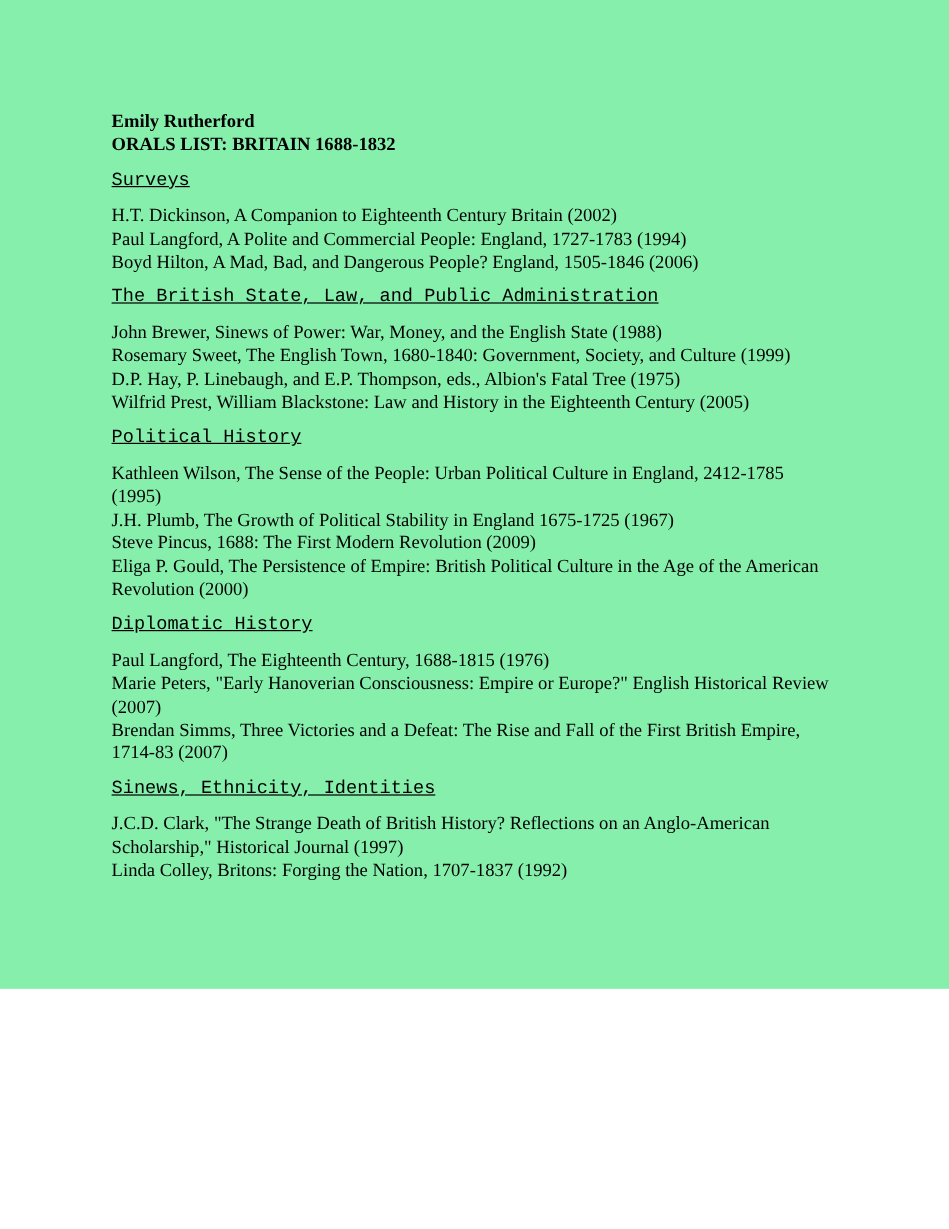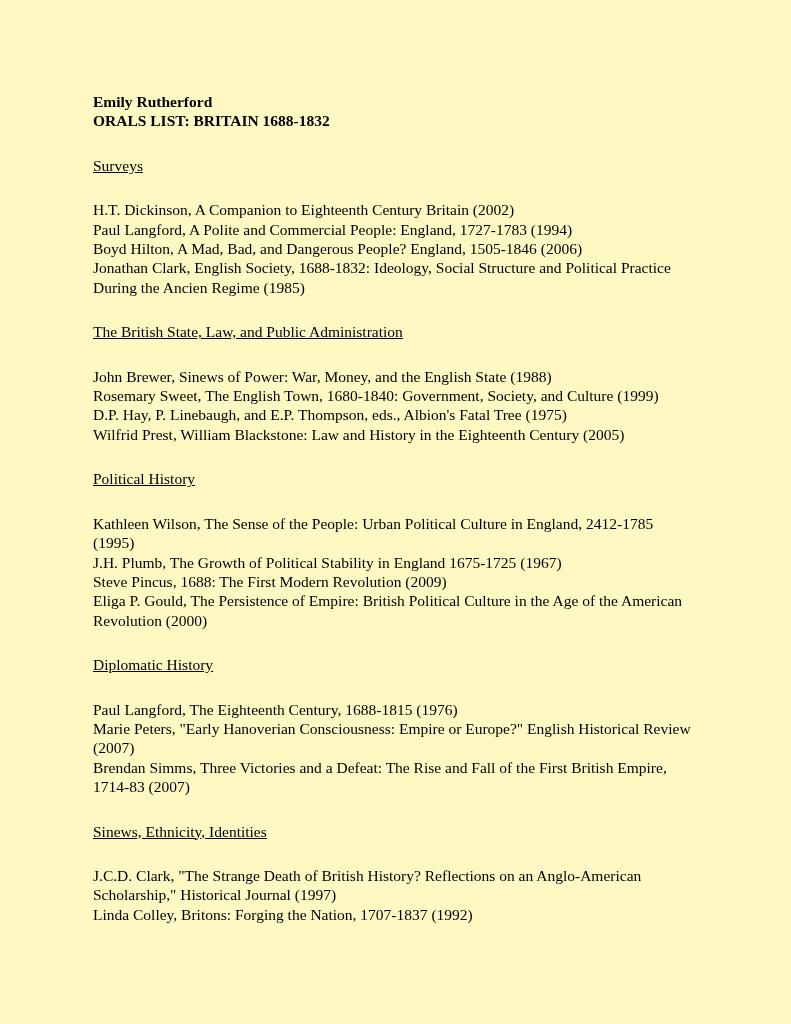--- a/index.html
+++ b/index.html
@@ -10,56 +10,56 @@
   body {
     width: 791px;
     height: 1024px;
     overflow: hidden;
     font-family: "Liberation Serif", serif;
     color: #000000;
   }
   .page {
     box-sizing: border-box;
     width: 791px;
-    height: 1024px;
+    height: 824px;
     padding: 92px 0 0 93px;
-    background: #fef9c3;
+    background: #86efac;
   }
   .content {
     width: 600px;
     font-size: 15.5px;
     line-height: 19.4px;
   }
   .header-line {
     font-weight: bold;
     margin: 0;
   }
   .section-heading {
     text-decoration: underline;
-    margin: 25px 0;
+    margin: 10px 0;
+    font-family: Liberation Mono, monospace;
   }
   p.entry {
     margin: 0;
   }
   .it {
   }
 </style>
 </head>
 <body>
 
 <div class="page">
   <div class="content">
     <p class="header-line">Emily Rutherford</p>
     <p class="header-line">ORALS LIST: BRITAIN 1688-1832</p>
     <div>
         <p class="section-heading">Surveys</p>
         <p class="entry"><span>H.T. Dickinson, </span><span class="it">A Companion to Eighteenth Century Britain</span><span> (2002)</span></p>
         <p class="entry"><span>Paul Langford, </span><span class="it">A Polite and Commercial People: England, 1727-1783</span><span> (1994)</span></p>
         <p class="entry"><span>Boyd Hilton, </span><span class="it">A Mad, Bad, and Dangerous People? England, 1505-1846</span><span> (2006)</span></p>
-        <p class="entry"><span>Jonathan Clark, </span><span class="it">English Society, 1688-1832: Ideology, Social Structure and Political Practice During the Ancien Regime</span><span> (1985)</span></p>
         <p class="section-heading">The British State, Law, and Public Administration</p>
         <p class="entry"><span>John Brewer, </span><span class="it">Sinews of Power: War, Money, and the English State</span><span> (1988)</span></p>
         <p class="entry"><span>Rosemary Sweet, </span><span class="it">The English Town, 1680-1840: Government, Society, and Culture</span><span> (1999)</span></p>
         <p class="entry"><span>D.P. Hay, P. Linebaugh, and E.P. Thompson, eds., </span><span class="it">Albion's Fatal Tree</span><span> (1975)</span></p>
         <p class="entry"><span>Wilfrid Prest, </span><span class="it">William Blackstone: Law and History in the Eighteenth Century</span><span> (2005)</span></p>
         <p class="section-heading">Political History</p>
         <p class="entry"><span>Kathleen Wilson, </span><span class="it">The Sense of the People: Urban Political Culture in England, 2412-1785</span><span> (1995)</span></p>
         <p class="entry"><span>J.H. Plumb, </span><span class="it">The Growth of Political Stability in England 1675-1725</span><span> (1967)</span></p>
         <p class="entry"><span>Steve Pincus, </span><span class="it">1688: The First Modern Revolution</span><span> (2009)</span></p>
         <p class="entry"><span>Eliga P. Gould, </span><span class="it">The Persistence of Empire: British Political Culture in the Age of the American Revolution</span><span> (2000)</span></p>

